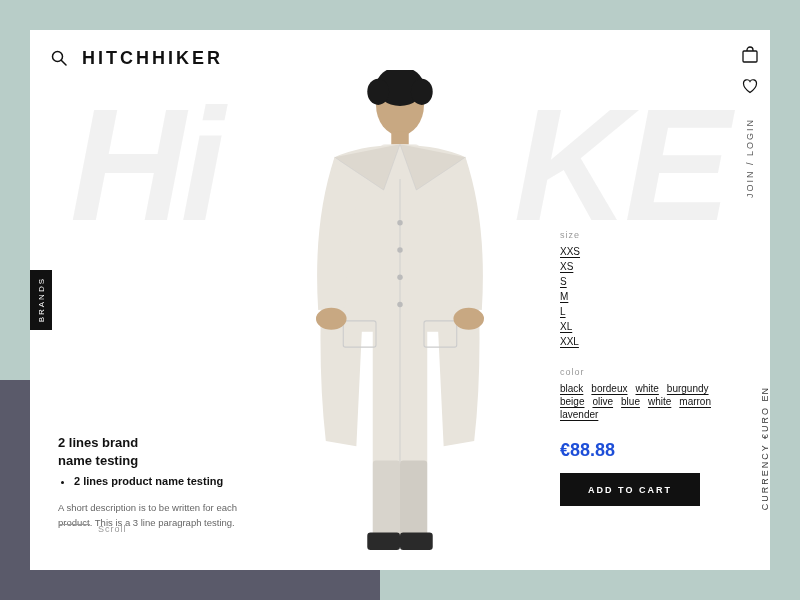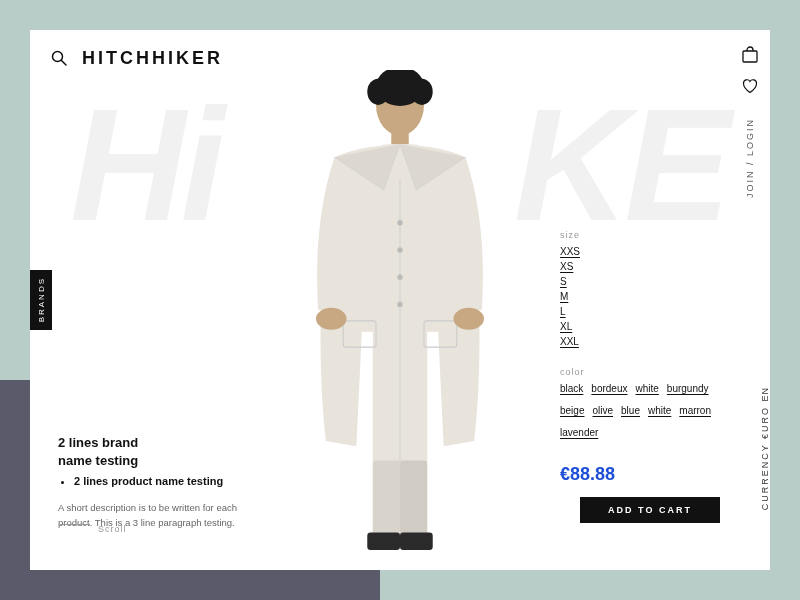--- a/index.html
+++ b/index.html
@@ -290,52 +290,51 @@
     .color-label {
       font-size: 9px;
       color: #999;
       letter-spacing: 1px;
       margin-bottom: 6px;
       text-transform: lowercase;
     }
     .color-options {
       display: flex;
       flex-wrap: wrap;
-      gap: 11px 8px;
-      margin-bottom: 26px;
+      gap: 2px 8px;
+      margin-bottom: 20px;
     }
     .color-option {
       font-size: 10px;
       color: #111;
       cursor: pointer;
       text-decoration: underline;
       text-underline-offset: 2px;
     }
 
     .price {
       font-size: 18px;
       font-weight: 700;
       color: #1d4ed8;
       margin-bottom: 12px;
     }
     .add-to-cart-btn {
       width: 140px;
-      height: 26px;
+      height: 33px;
       background: #111;
       color: #fff;
       border: none;
       font-size: 9px;
       font-weight: 700;
       letter-spacing: 2px;
       text-transform: uppercase;
       cursor: pointer;
       display: flex;
       align-items: center;
       justify-content: center;
-      margin-left: 20px;
     }
   </style>
 </head>
 <body>
 
 <div class="bg-teal"></div>
 <div class="bg-gray"></div>
 
 <div class="card">
 

